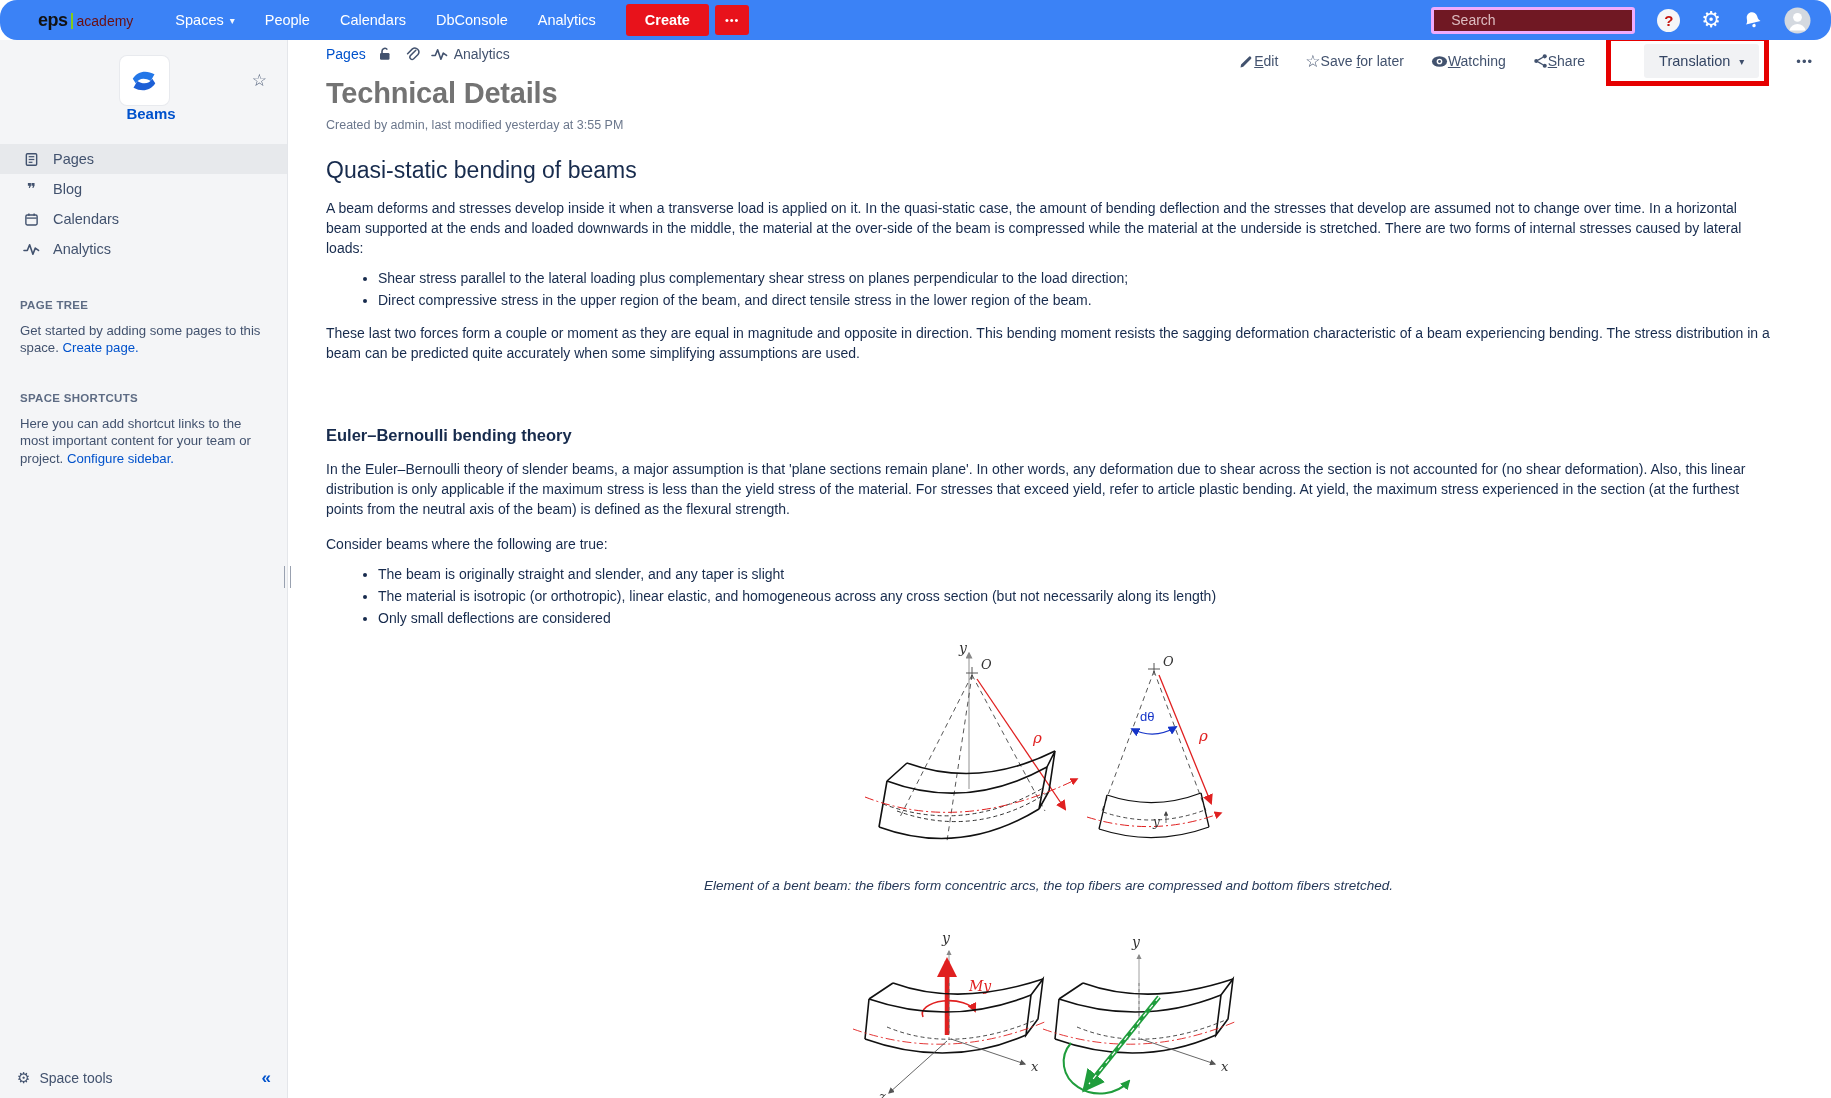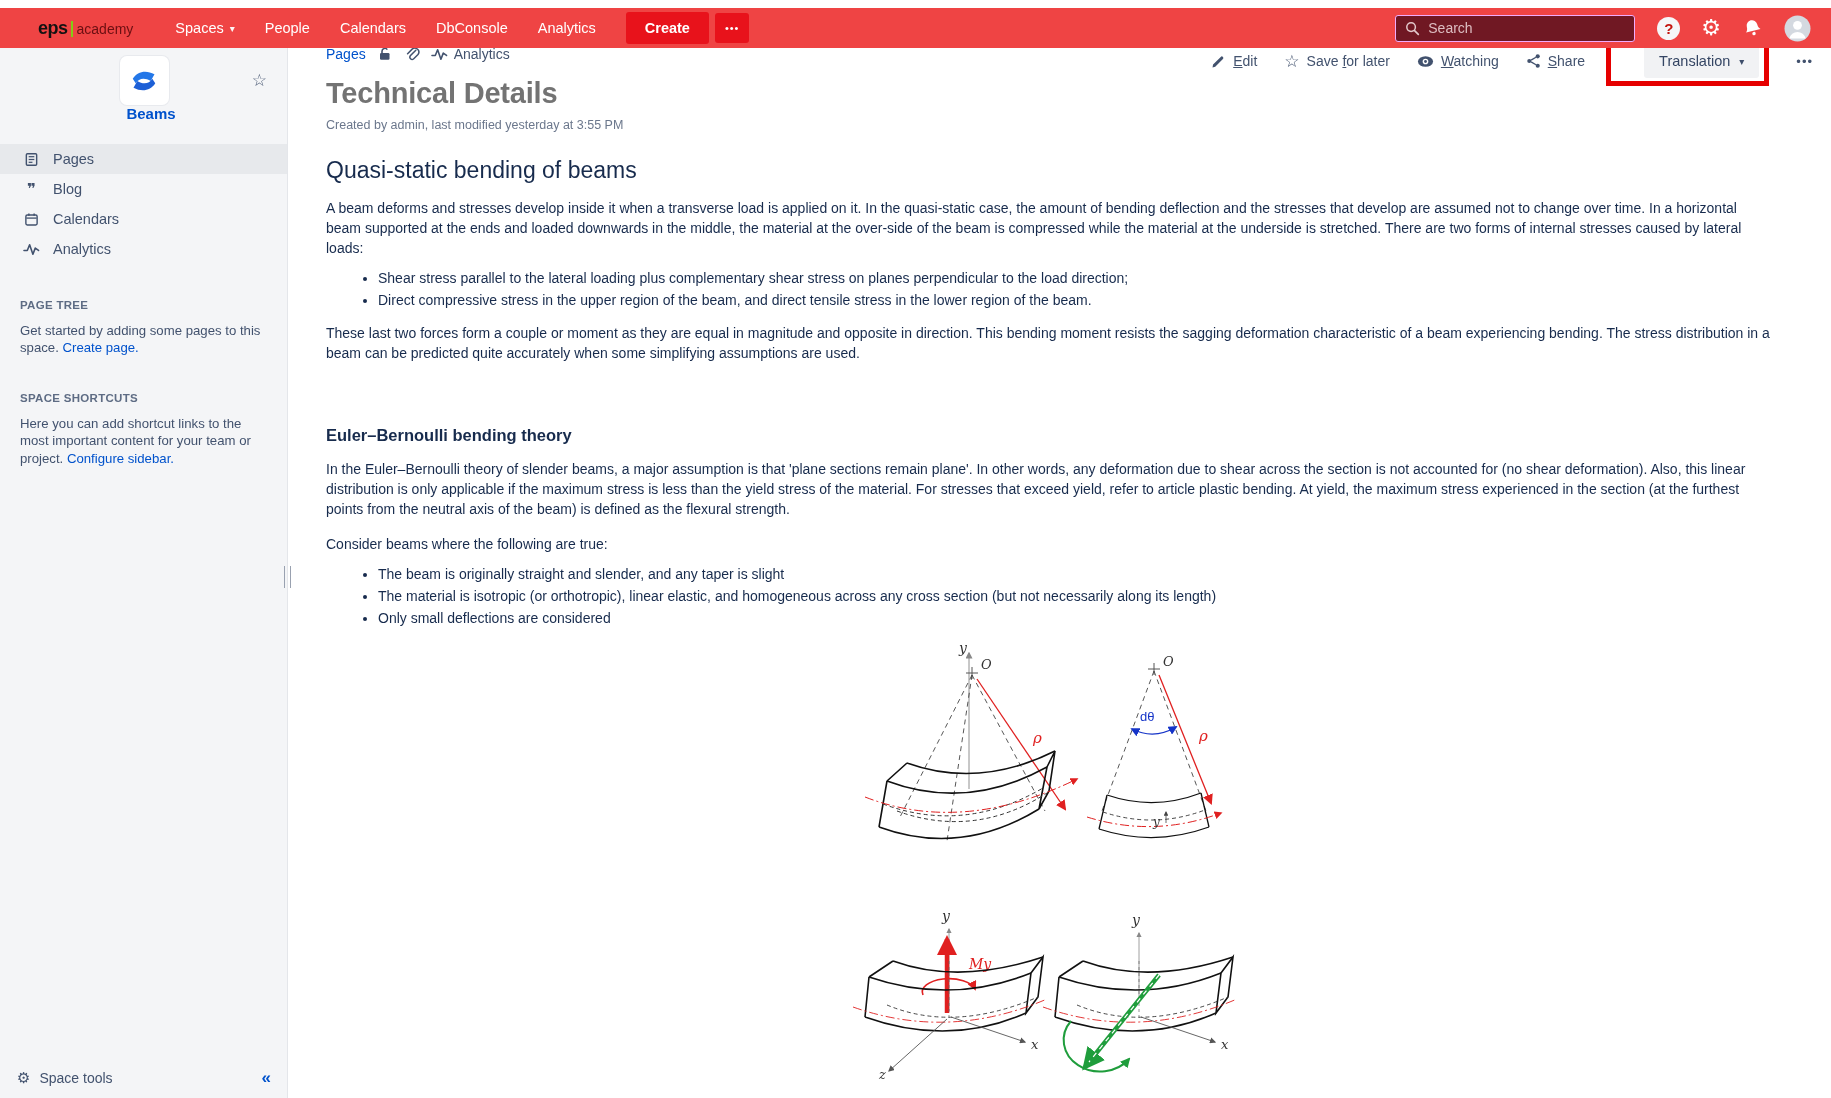--- a/index.html
+++ b/index.html
@@ -1,32 +1,32 @@
 <!DOCTYPE html>
 <html><head>
 <meta charset="utf-8">
 <style>
   * { margin:0; padding:0; box-sizing:border-box; }
   html,body { width:1831px; height:1098px; overflow:hidden; background:#fff;
     font-family:"Liberation Sans","DejaVu Sans",sans-serif; }
 
   
-  .topbar{ position:fixed; top:8px; left:0; width:1831px; height:40px; background:#ef4444;
-    display:flex; align-items:center; color:#fff; z-index:50; }
+  .topbar{ position:fixed; top:0; left:0; width:1831px; height:40px; background:#3b82f6;
+    display:flex; align-items:center; color:#fff; z-index:50;border-radius:17px; }
   .logo{ margin-left:38px; display:flex; align-items:baseline; cursor:pointer; }
   .logo-bold{ font-weight:bold; font-size:18px; color:#121212; letter-spacing:-.5px; }
   .logo-rest{ font-size:14px; color:#6B0F12; margin-left:3px; border-left:2px solid #84cc16; padding-left:4px; }
   .top-menu{ display:flex; align-items:center; margin-left:42px; gap:30px; font-size:14.5px; }
   .top-menu-item{ color:#fff; cursor:pointer; display:flex; align-items:center; gap:6px; }
   .chev{ font-size:10px; opacity:.95; }
   .create-btn{ margin-left:30px; background:#E8121B; color:#fff; font-weight:bold; font-size:14.5px;
     padding:8px 19px; border:none; border-radius:3px; cursor:pointer; }
   .top-more-btn{ margin-left:6px; background:#E8121B; color:#fff; font-size:11px;
     padding:9px 10px; border:none; border-radius:3px; cursor:pointer; letter-spacing:1px;}
-  .search-box{ margin-left:auto; width:240px; height:27px; background:#701823; border:1px solid #f0abfc;
+  .search-box{ margin-left:auto; width:204px; height:27px; background:#701823; border:3px solid #f0abfc;
     border-radius:3px; display:flex; align-items:center; padding:0 9px; gap:8px; }
   .search-box input{ background:transparent; border:none; outline:none; color:#EBD6D8; font-size:14px; width:180px;
     font-family:"Liberation Sans",sans-serif;}
   .search-box input::placeholder{ color:#DDBDC1; }
   .top-icons{ display:flex; align-items:center; gap:21px; margin-left:22px; margin-right:20px; }
   .help-circle{ width:23px; height:23px; border-radius:50%; background:#F5F6F8; color:#C4150F;
     font-weight:bold; font-size:15px; display:flex; align-items:center; justify-content:center; cursor:pointer;}
   .gear-glyph{ font-size:22px; color:#fff; cursor:pointer; line-height:1; }
   .icon-btn{ cursor:pointer; display:flex; align-items:center; }
 
@@ -56,21 +56,21 @@
     font-size:17px; cursor:pointer; }
 
   
   .main{ margin-left:288px; width:1543px; height:1098px; padding:46px 60px 0 38px; position:relative; background:#fff;}
   .breadcrumb{ display:flex; align-items:center; gap:11px; font-size:14px; color:#42526E; }
   .crumb-link{ color:#0052CC; cursor:pointer; }
   .crumb-analytics{ display:flex; align-items:center; gap:6px; cursor:pointer; color:#42526E;}
 
   .actions{ position:absolute; top:44px; right:18px; display:flex; align-items:center; gap:27px;
     font-size:14px; color:#42526E; }
-  .action{ display:flex; align-items:center; gap:7px; cursor:pointer; }
+  .action{ display:flex; align-items:center; cursor:pointer; }
   .u{ text-decoration:underline; }
   .translation-wrap{ position:relative; margin-left:4px;padding-left:28px; }
   .annotation-box{ position:absolute; left:-10px; top:-8px; right:-10px; bottom:-8px;
     border:5px solid #E60000; pointer-events:none; }
   .translation-btn{ background:#F1F2F4; border:none; border-radius:3px; padding:9px 15px;
     font-size:14.5px; color:#344563; display:flex; align-items:center; gap:9px; cursor:pointer;
     font-family:"Liberation Sans",sans-serif;}
   .more-dots{ margin-left:10px; font-size:13px; letter-spacing:1px; color:#42526E; cursor:pointer;}
 
   h1.page-title{ margin-top:15px; font-size:29px; font-weight:700; color:#737373; letter-spacing:-.2px;}
@@ -342,20 +342,21 @@
     <text class="math" x="350" y="102" font-size="15" fill="#E02020">ρ</text>
     <path d="M258 156 Q305 172 352 154" fill="none" stroke="#111" stroke-width="1.3"></path>
     <path d="M250 190 Q305 208 360 188" fill="none" stroke="#111" stroke-width="1.3"></path>
     <line x1="258" y1="156" x2="250" y2="190" stroke="#111" stroke-width="1.3"></line>
     <line x1="352" y1="154" x2="360" y2="188" stroke="#111" stroke-width="1.3"></line>
     <path d="M254 173 Q305 190 356 171" fill="none" stroke="#333" stroke-width="0.9" stroke-dasharray="4 3"></path>
     <path d="M238 178 Q305 199 372 174" fill="none" stroke="#E02020" stroke-width="1" stroke-dasharray="9 3 2 3" marker-end="url(#f1r)"></path>
     <text class="math" x="304" y="187" font-size="12" fill="#333">y</text>
     <line x1="317" y1="184" x2="317" y2="173" stroke="#444" stroke-width="0.8" marker-end="url(#f1k)"></line>
   </svg>
+  <div class="caption">Element of a bent beam: the fibers form concentric arcs, the top fibers are compressed and bottom fibers stretched.</div>
 
   <svg class="fig2" width="420" height="200" viewBox="0 0 420 200">
     <defs>
       <marker id="f2r" viewBox="0 0 10 10" refX="8" refY="5" markerWidth="6" markerHeight="6" orient="auto">
           <path d="M0,0L10,5L0,10z" fill="#E02020"></path>
         </marker>
       <marker id="f2rb" viewBox="0 0 10 10" refX="8" refY="5" markerWidth="4.5" markerHeight="4.5" orient="auto">
           <path d="M0,0L10,5L0,10z" fill="#E02020"></path>
         </marker>
       <marker id="f2g" viewBox="0 0 10 10" refX="8" refY="5" markerWidth="7" markerHeight="7" orient="auto">

